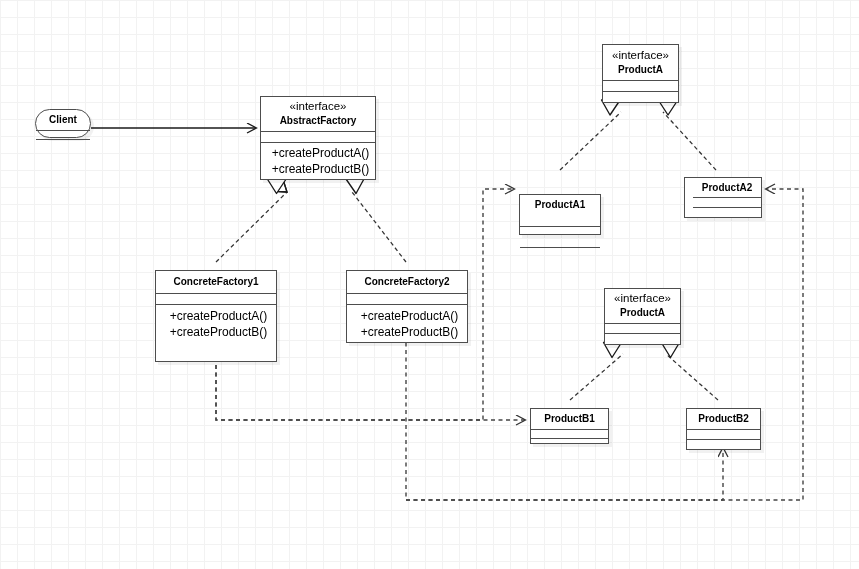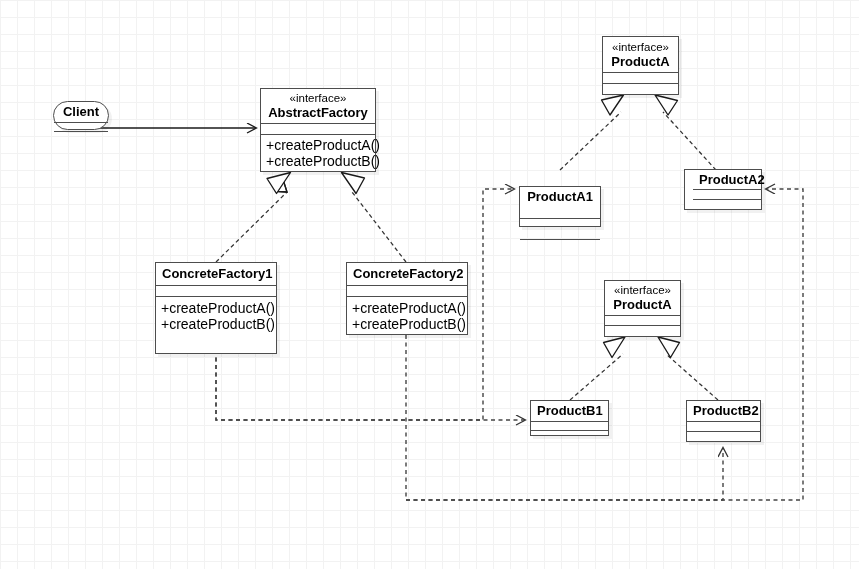--- a/index.html
+++ b/index.html
@@ -30,20 +30,21 @@
   }
   .uml-class {
     position: absolute;
     background: #ffffff;
     border: 1.4px solid #4d4d4d;
     box-sizing: border-box;
     box-shadow: 3px 3px 0 rgba(0,0,0,0.055);
     display: flex;
     flex-direction: column;
     z-index: 5;
+    margin-top: 8px;
   }
   .compartment {
     box-sizing: border-box;
     display: flex;
     flex-direction: column;
     justify-content: center;
   }
   .compartment.sep {
     border-top: 1.4px solid #4d4d4d;
   }
@@ -52,37 +53,37 @@
     padding: 2px 6px 3px 6px;
   }
   .stereotype {
     font-size: 11.5px;
     color: #000000;
     line-height: 14px;
     font-weight: normal;
     white-space: nowrap;
   }
   .cls-title {
-    font-size: 13px;
+    font-size: 10px;
     font-weight: bold;
     color: #000000;
     line-height: 15px;
     white-space: nowrap;
   }
   .c-attrs {
     min-height: 9px;
   }
   .c-ops {
     padding: 2px 0 2px 5px;
   }
   .op {
-    font-size: 14px;
+    font-size: 12px;
     color: #000000;
     line-height: 16px;
-    text-align: left;
+    text-align: center;
     white-space: nowrap;
   }
   .c-empty {
     min-height: 9px;
   }
 </style>
 </head>
 <body>
 
 <div id="canvas">
@@ -143,21 +144,21 @@
 
     <g>
       <polyline points="406,335 406,500 803,500 803,189 766,189" fill="none" stroke="#444444" stroke-width="1.4" stroke-dasharray="4,3.5" marker-end="url(#openArrowGray)"></polyline>
     </g>
 
     <g>
       <polyline points="406,500 723,500 723,448" fill="none" stroke="#444444" stroke-width="1.4" stroke-dasharray="4,3.5" marker-end="url(#openArrowGray)"></polyline>
     </g>
   </svg>
 
-  <div class="uml-class" style="left:53px; top:101px; width:56px; height:29px;border-radius:17px;">
+  <div class="uml-class" style="left:35px; top:101px; width:56px; height:29px;border-radius:17px;">
     <div class="compartment c-name" style="height:20px;">
       <div class="cls-title">Client</div>
     </div>
     <div class="compartment sep c-empty" style="height:13px;"></div>
     <div class="compartment sep c-empty" style="height:13px;"></div>
   </div>
 
   <div class="uml-class" style="left:260px; top:88px; width:116px; height:84px;">
     <div class="compartment c-name" style="height:35px;">
       <div class="stereotype">«interface»</div>

